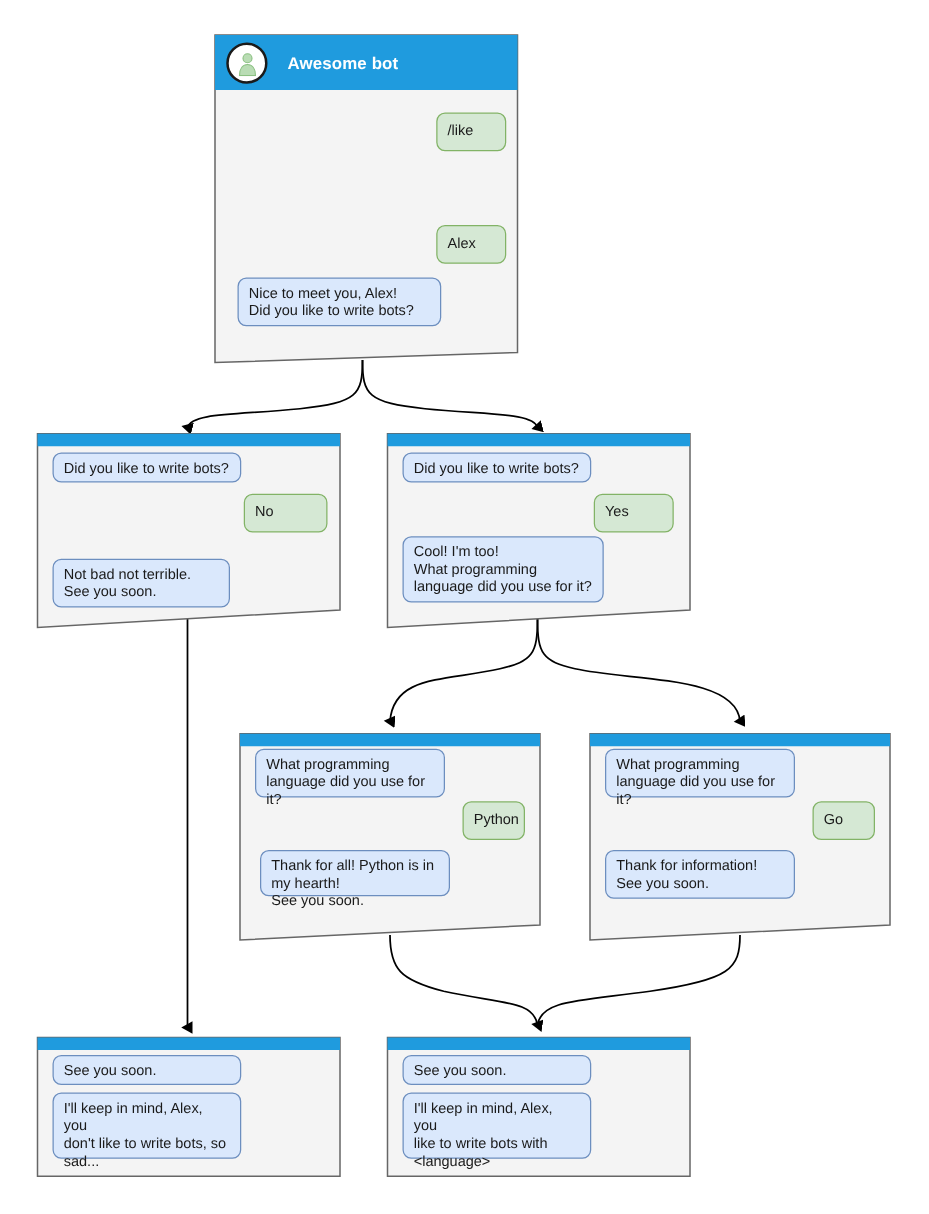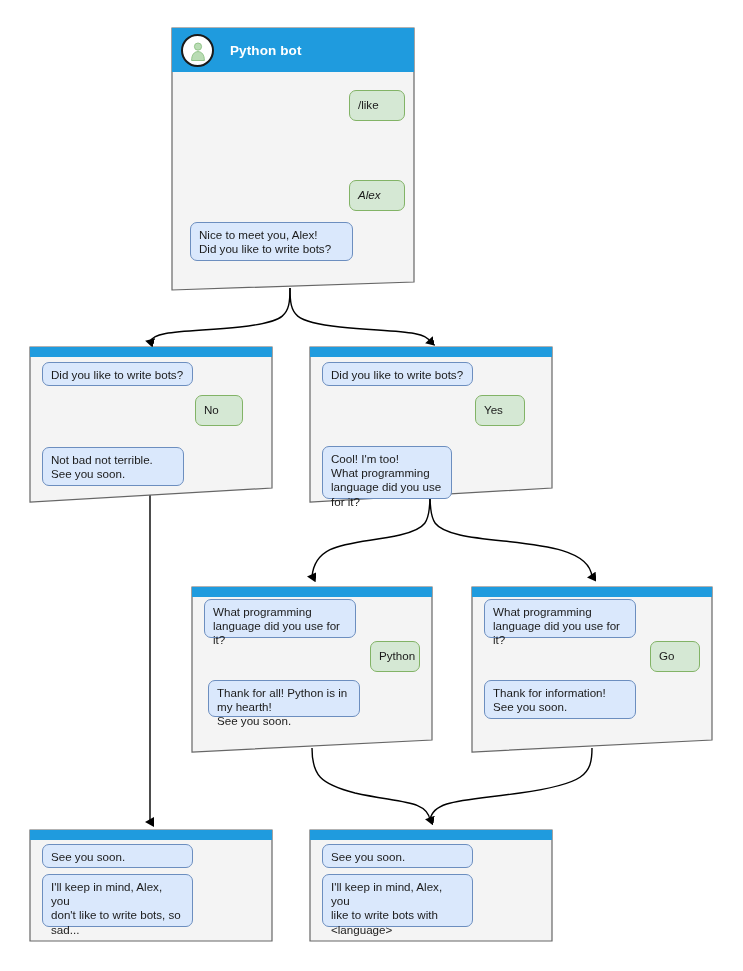--- a/index.html
+++ b/index.html
@@ -122,58 +122,58 @@
     <path d="M 592 748 C 592 775, 584 784, 520 793 C 462 801, 433 800, 430 820" fill="none" stroke="#000000" stroke-width="1.4" marker-end="url(#arrowhead)"></path>
   </svg>
 
   <div class="node" style="left:168px; top:28px; width:246px; height:262px;">
     <svg class="node-shape" viewBox="0 0 246 262" preserveAspectRatio="none">
       <polygon points="4,0 246,0 246,254 4,262" fill="#f4f4f4" stroke="#666666" stroke-width="1.2"></polygon>
       <polygon points="4,0 246,0 246,44 4,44" fill="#1f9bde" stroke="none"></polygon>
     </svg>
     <div class="node-body">
       <div class="titlebar" style="left:4px; top:0; width:242px; height:44px; padding-left:58px;">
-        <span class="bot-title">Python bot</span>
+        <span class="bot-title">Awesome bot</span>
       </div>
       <div class="avatar" style="left:13px; top:6px; width:33px; height:33px;">
         <svg width="20" height="20" viewBox="0 0 20 20">
           <circle cx="10" cy="5.6" r="3.6" fill="#b9dcb4" stroke="#8cc183" stroke-width="0.9"></circle>
           <path d="M 3.6 19.5 C 3.6 13.6, 6.4 10.6, 10 10.6 C 13.6 10.6, 16.4 13.6, 16.4 19.5 Z" fill="#b9dcb4" stroke="#8cc183" stroke-width="0.9"></path>
         </svg>
       </div>
 
       <div class="bubble user" style="left:181px; top:62px; width:56px; height:31px;">/like</div>
-      <div class="bubble user" style="left:181px; top:152px; width:56px; height:31px;font-style:italic;">Alex</div>
+      <div class="bubble user" style="left:181px; top:152px; width:56px; height:31px;">Alex</div>
       <div class="bubble bot" style="left:12px; top:194px; width:163px; height:39px;margin-left:10px;">Nice to meet you, Alex!
 Did you like to write bots?</div>
     </div>
   </div>
 
   <div class="node" style="left:30px; top:347px; width:242px; height:155px;">
     <svg class="node-shape" viewBox="0 0 242 155" preserveAspectRatio="none">
       <polygon points="0,0 242,0 242,141 0,155" fill="#f4f4f4" stroke="#666666" stroke-width="1.2"></polygon>
       <polygon points="0,0 242,0 242,10 0,10" fill="#1f9bde" stroke="none"></polygon>
     </svg>
     <div class="node-body">
       <div class="bubble bot" style="left:12px; top:15px; width:151px; height:24px;">Did you like to write bots?</div>
-      <div class="bubble user" style="left:165px; top:48px; width:48px; height:31px;">No</div>
+      <div class="bubble user" style="left:165px; top:48px; width:67px; height:31px;">No</div>
       <div class="bubble bot" style="left:12px; top:100px; width:142px; height:39px;">Not bad not terrible.
 See you soon.</div>
     </div>
   </div>
 
   <div class="node" style="left:310px; top:347px; width:242px; height:155px;">
     <svg class="node-shape" viewBox="0 0 242 155" preserveAspectRatio="none">
       <polygon points="0,0 242,0 242,141 0,155" fill="#f4f4f4" stroke="#666666" stroke-width="1.2"></polygon>
       <polygon points="0,0 242,0 242,10 0,10" fill="#1f9bde" stroke="none"></polygon>
     </svg>
     <div class="node-body">
       <div class="bubble bot" style="left:12px; top:15px; width:151px; height:24px;">Did you like to write bots?</div>
-      <div class="bubble user" style="left:165px; top:48px; width:50px; height:31px;">Yes</div>
-      <div class="bubble bot" style="left:12px; top:99px; width:130px; height:53px;">Cool! I'm too!
+      <div class="bubble user" style="left:165px; top:48px; width:64px; height:31px;">Yes</div>
+      <div class="bubble bot" style="left:12px; top:82px; width:161px; height:53px;">Cool! I'm too!
 What programming
 language did you use for it?</div>
     </div>
   </div>
 
   <div class="node" style="left:192px; top:587px; width:240px; height:165px;">
     <svg class="node-shape" viewBox="0 0 240 165" preserveAspectRatio="none">
       <polygon points="0,0 240,0 240,153 0,165" fill="#f4f4f4" stroke="#666666" stroke-width="1.2"></polygon>
       <polygon points="0,0 240,0 240,10 0,10" fill="#1f9bde" stroke="none"></polygon>
     </svg>

